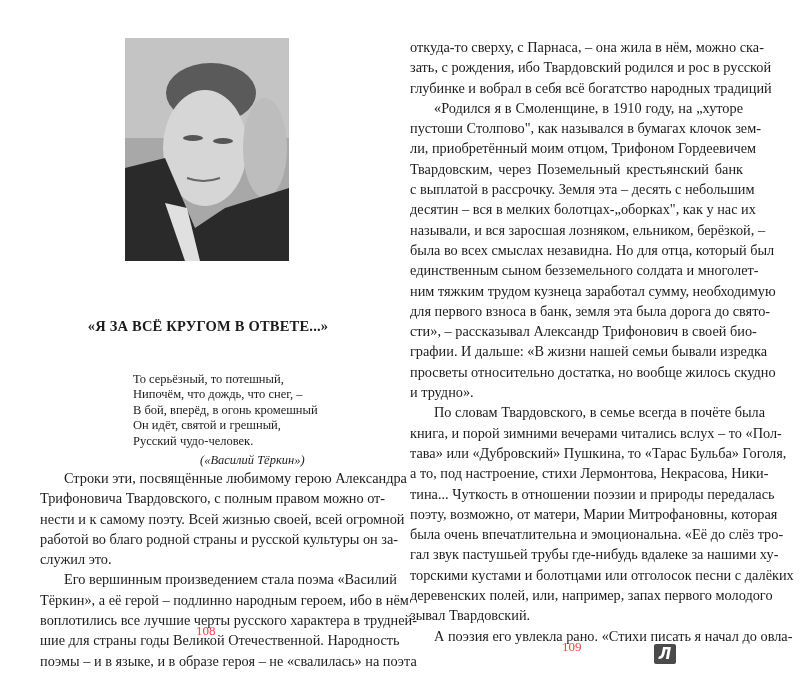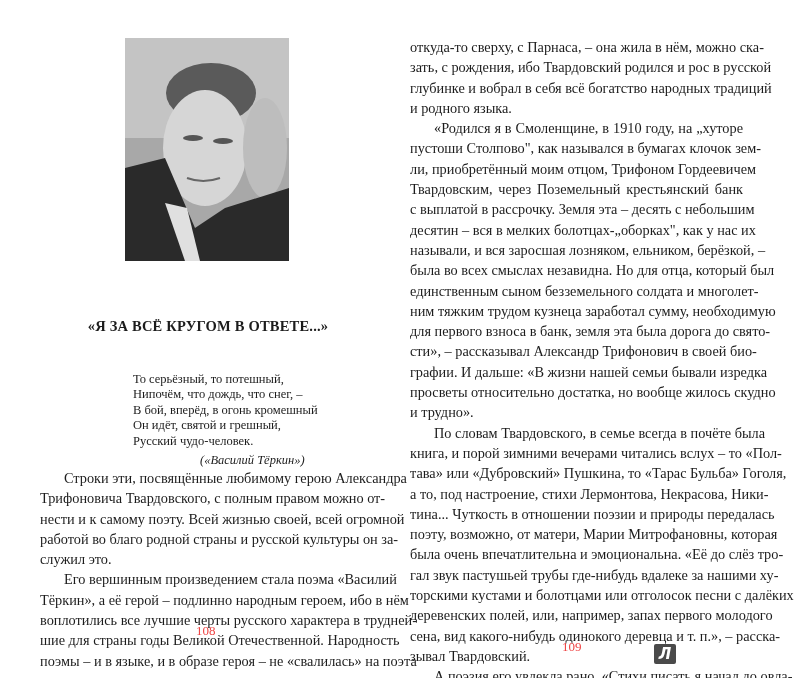--- a/index.html
+++ b/index.html
@@ -94,21 +94,20 @@
   </div>
 
   <div class="page-number pn-left">108</div>
 </div>
 
 <div class="page page-right">
   <div class="body-text right-body">
     <span class="line">откуда-то сверху, с Парнаса, – она жила в нём, можно ска-</span>
     <span class="line">зать, с рождения, ибо Твардовский родился и рос в русской</span>
     <span class="line">глубинке и вобрал в себя всё богатство народных традиций</span>
-    <span class="line last">и родного языка.</span>
     <span class="line indent">«Родился я в Смоленщине, в 1910 году, на „хуторе</span>
     <span class="line">пустоши Столпово", как назывался в бумагах клочок зем-</span>
     <span class="line">ли, приобретённый моим отцом, Трифоном Гордеевичем</span>
     <span class="line">Твардовским, через Поземельный крестьянский банк</span>
     <span class="line">с выплатой в рассрочку. Земля эта – десять с небольшим</span>
     <span class="line">десятин – вся в мелких болотцах-„оборках", как у нас их</span>
     <span class="line">называли, и вся заросшая лозняком, ельником, берёзкой, –</span>
     <span class="line">была во всех смыслах незавидна. Но для отца, который был</span>
     <span class="line">единственным сыном безземельного солдата и многолет-</span>
     <span class="line">ним тяжким трудом кузнеца заработал сумму, необходимую</span>
@@ -120,21 +119,20 @@
     <span class="line indent">По словам Твардовского, в семье всегда в почёте была</span>
     <span class="line">книга, и порой зимними вечерами читались вслух – то «Пол-</span>
     <span class="line">тава» или «Дубровский» Пушкина, то «Тарас Бульба» Гоголя,</span>
     <span class="line">а то, под настроение, стихи Лермонтова, Некрасова, Ники-</span>
     <span class="line">тина... Чуткость в отношении поэзии и природы передалась</span>
     <span class="line">поэту, возможно, от матери, Марии Митрофановны, которая</span>
     <span class="line">была очень впечатлительна и эмоциональна. «Её до слёз тро-</span>
     <span class="line">гал звук пастушьей трубы где-нибудь вдалеке за нашими ху-</span>
     <span class="line">торскими кустами и болотцами или отголосок песни с далёких</span>
     <span class="line">деревенских полей, или, например, запах первого молодого</span>
-    <span class="line">сена, вид какого-нибудь одинокого деревца и т. п.», – расска-</span>
     <span class="line last">зывал Твардовский.</span>
     <span class="line indent">А поэзия его увлекла рано. «Стихи писать я начал до овла-</span>
 
   </div>
 
   <div class="page-number pn-right">109</div>
 </div>
 
 <div class="publisher-logo">Л</div>
 

